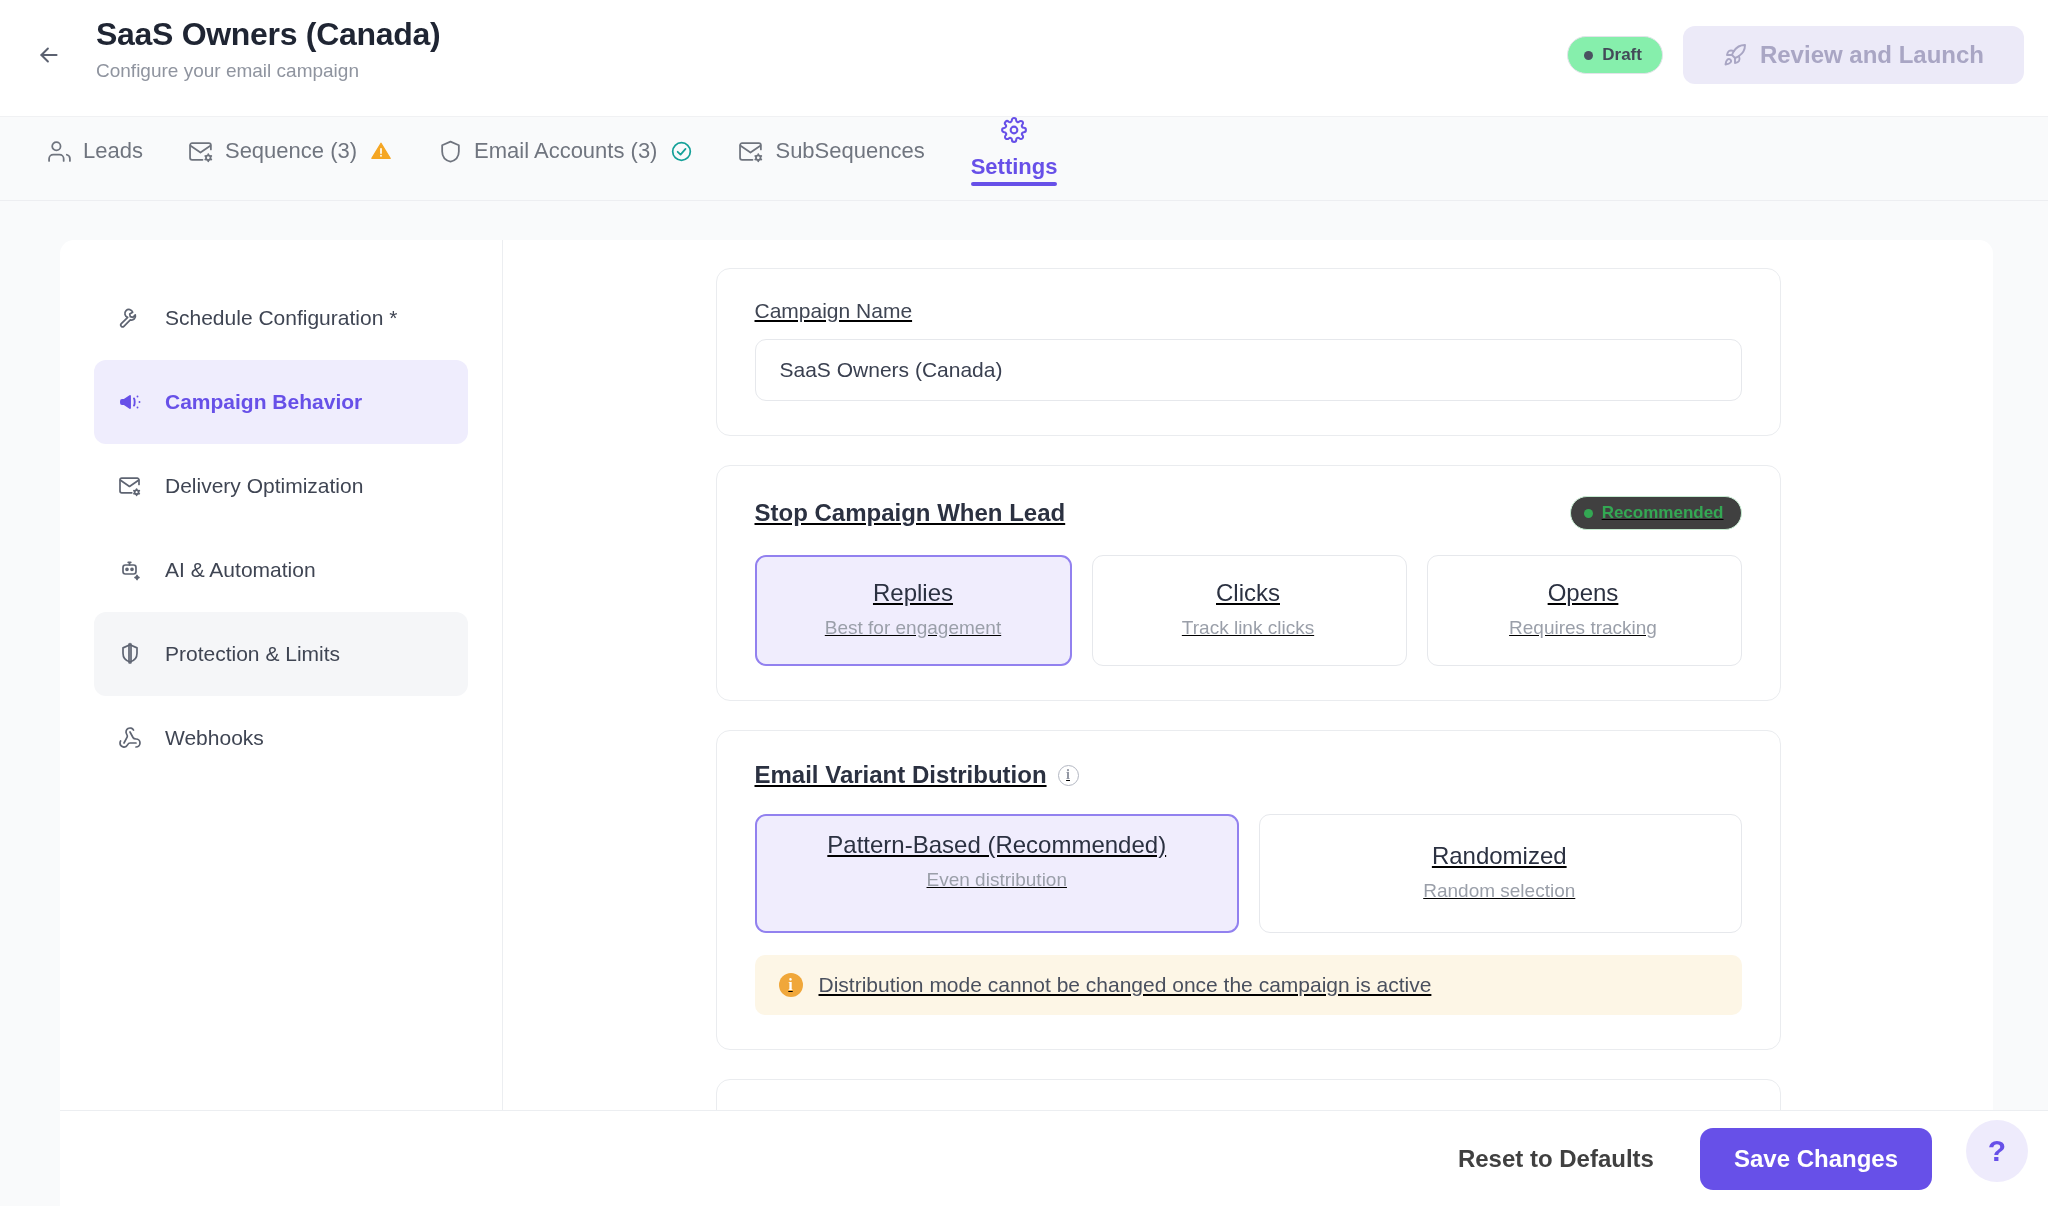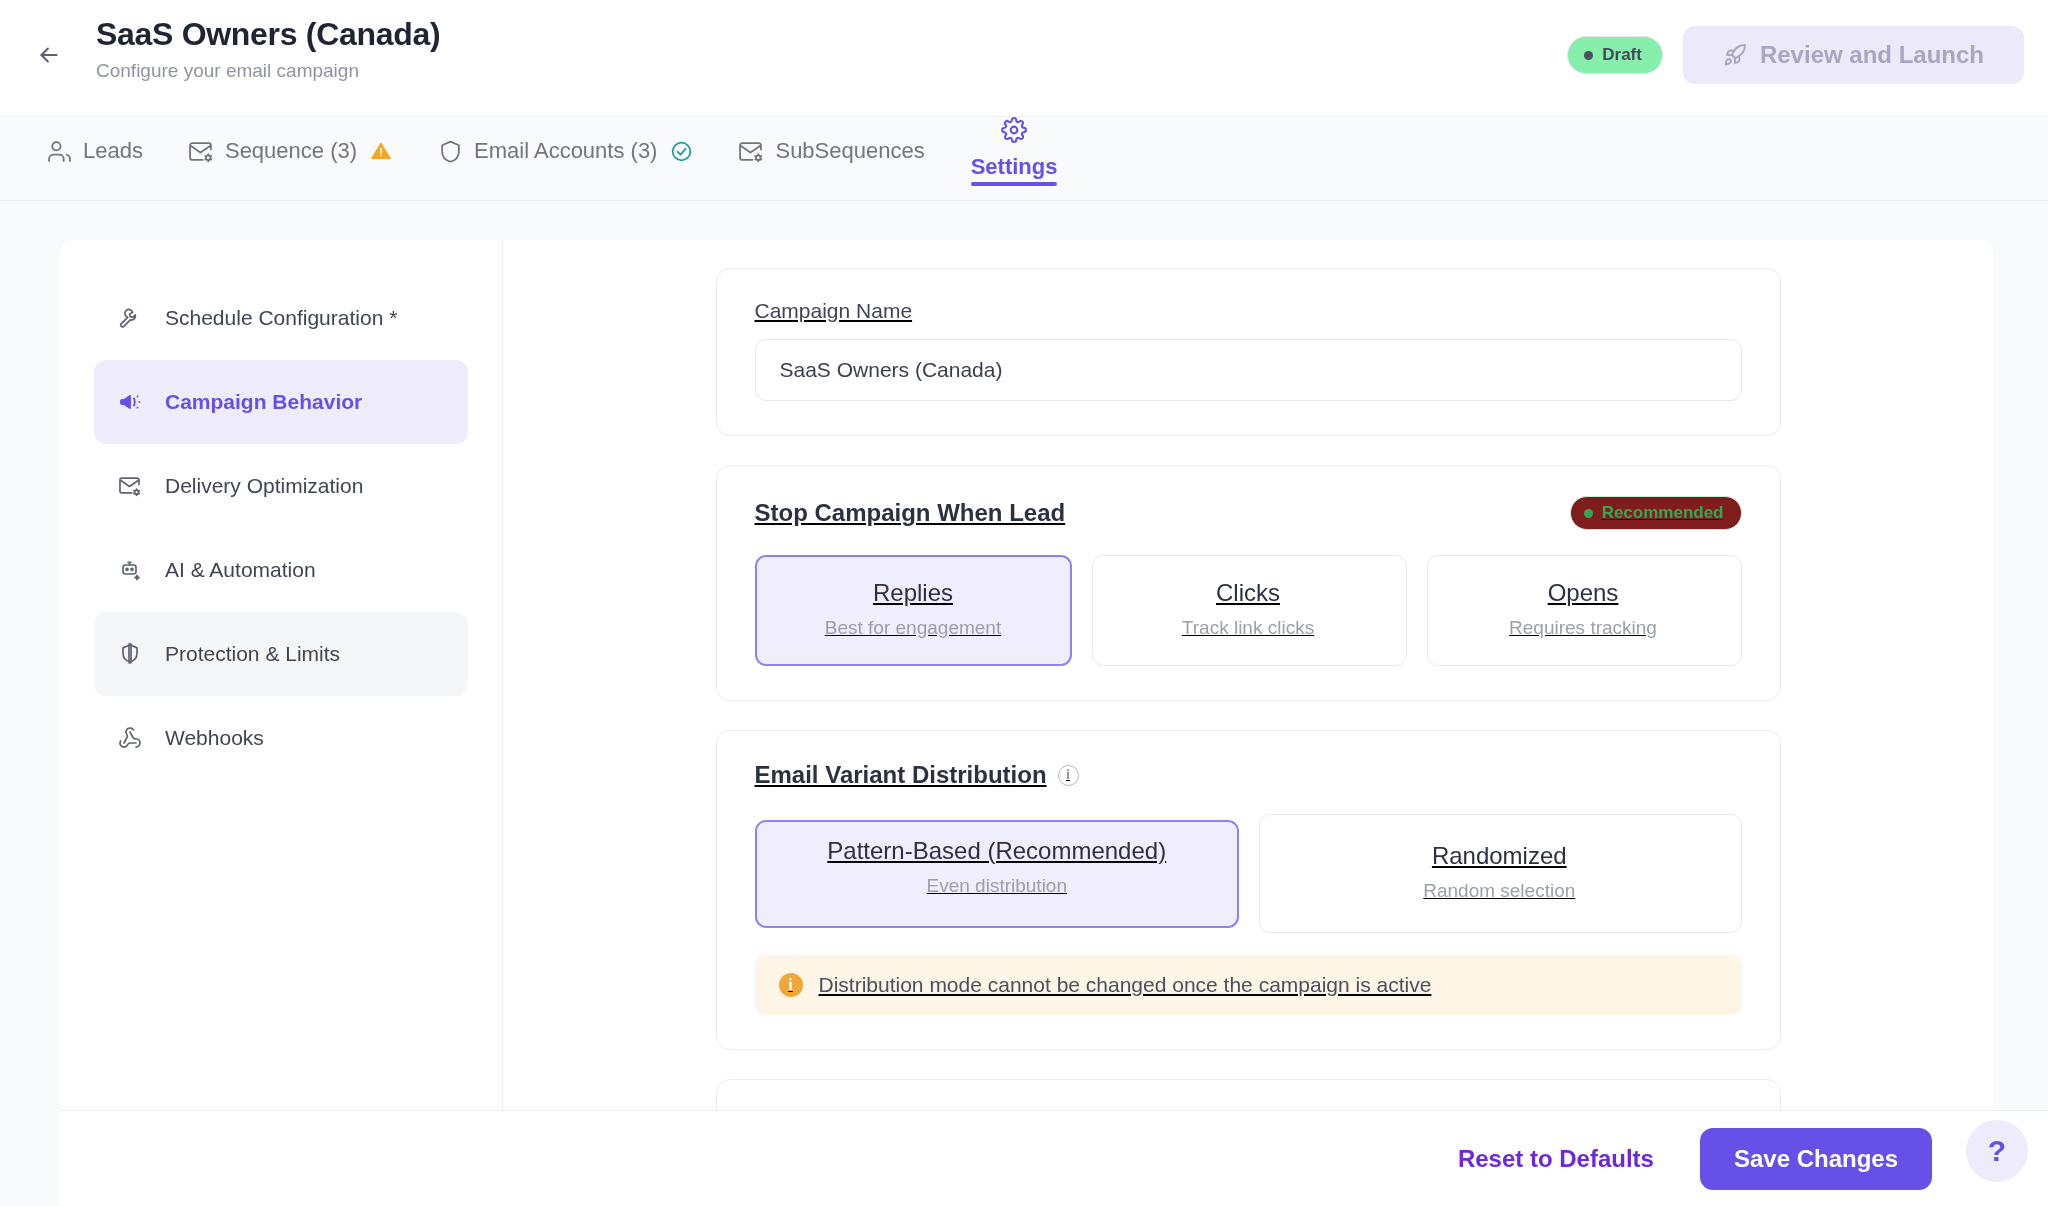--- a/index.html
+++ b/index.html
@@ -131,25 +131,25 @@
     padding: 0 24px; font-size: 21px; color: #3a4050;
     font-family: "Liberation Sans", sans-serif;
     background: #fff; outline: none;
   }
 
   .rec-badge {
     display: flex; align-items: center; gap: 9px;
     border: 1px solid #c6ecd1; border-radius: 999px;
     padding: 6px 17px 6px 13px;
     font-size: 17px; font-weight: 700; color: #33a853;
-    background: #7f1d1d;
+    background: #404040;
   }
   .rec-dot { width: 9px; height: 9px; border-radius: 50%; background: #33a853; }
 
-  .opt-row { display: flex; gap: 20px; align-items: center; }
+  .opt-row { display: flex; gap: 20px; }
   .opt {
     flex: 1; border: 1px solid #e6e8ec; border-radius: 11px;
     background: #ffffff; cursor: pointer;
     padding: 20px 10px 22px 8px; text-align: center;
   }
   .opt.selected { background: #f0edfd; border: 2px solid #9281ef; padding: 19px 9px 21px 9px; }
   .opt-name { font-size: 24px; color: #2b3141; font-weight: 400; line-height: 34px; }
   .opt-desc { font-size: 19px; color: #9a9fa9; line-height: 30px; margin-top: 3px; }
   .opt-row.two .opt { padding-top: 24px; padding-bottom: 26px; }
   .opt-row.two .opt.selected { padding-top: 12px; padding-bottom: 25px; }
@@ -179,21 +179,21 @@
   
   .footer {
     position: absolute; left: 60px; bottom: 0; width: 1988px; height: 96px;
     background: #ffffff;
     border-top: 1px solid #eceef1;
     display: flex; align-items: center; justify-content: flex-end;
     padding-right: 116px; gap: 46px;
   }
   .reset-btn {
     background: none; border: none;
-    font-size: 24px; font-weight: 700; color: #6d28d9;
+    font-size: 24px; font-weight: 700; color: #404040;
     font-family: "Liberation Sans", sans-serif; cursor: pointer;
   }
   .save-btn {
     background: #6750e8; border: none; border-radius: 13px;
     padding: 17px 34px;
     font-size: 24px; font-weight: 700; color: #ffffff;
     font-family: "Liberation Sans", sans-serif; cursor: pointer;
   }
   .help-fab {
     position: absolute; right: 20px; bottom: 24px;

